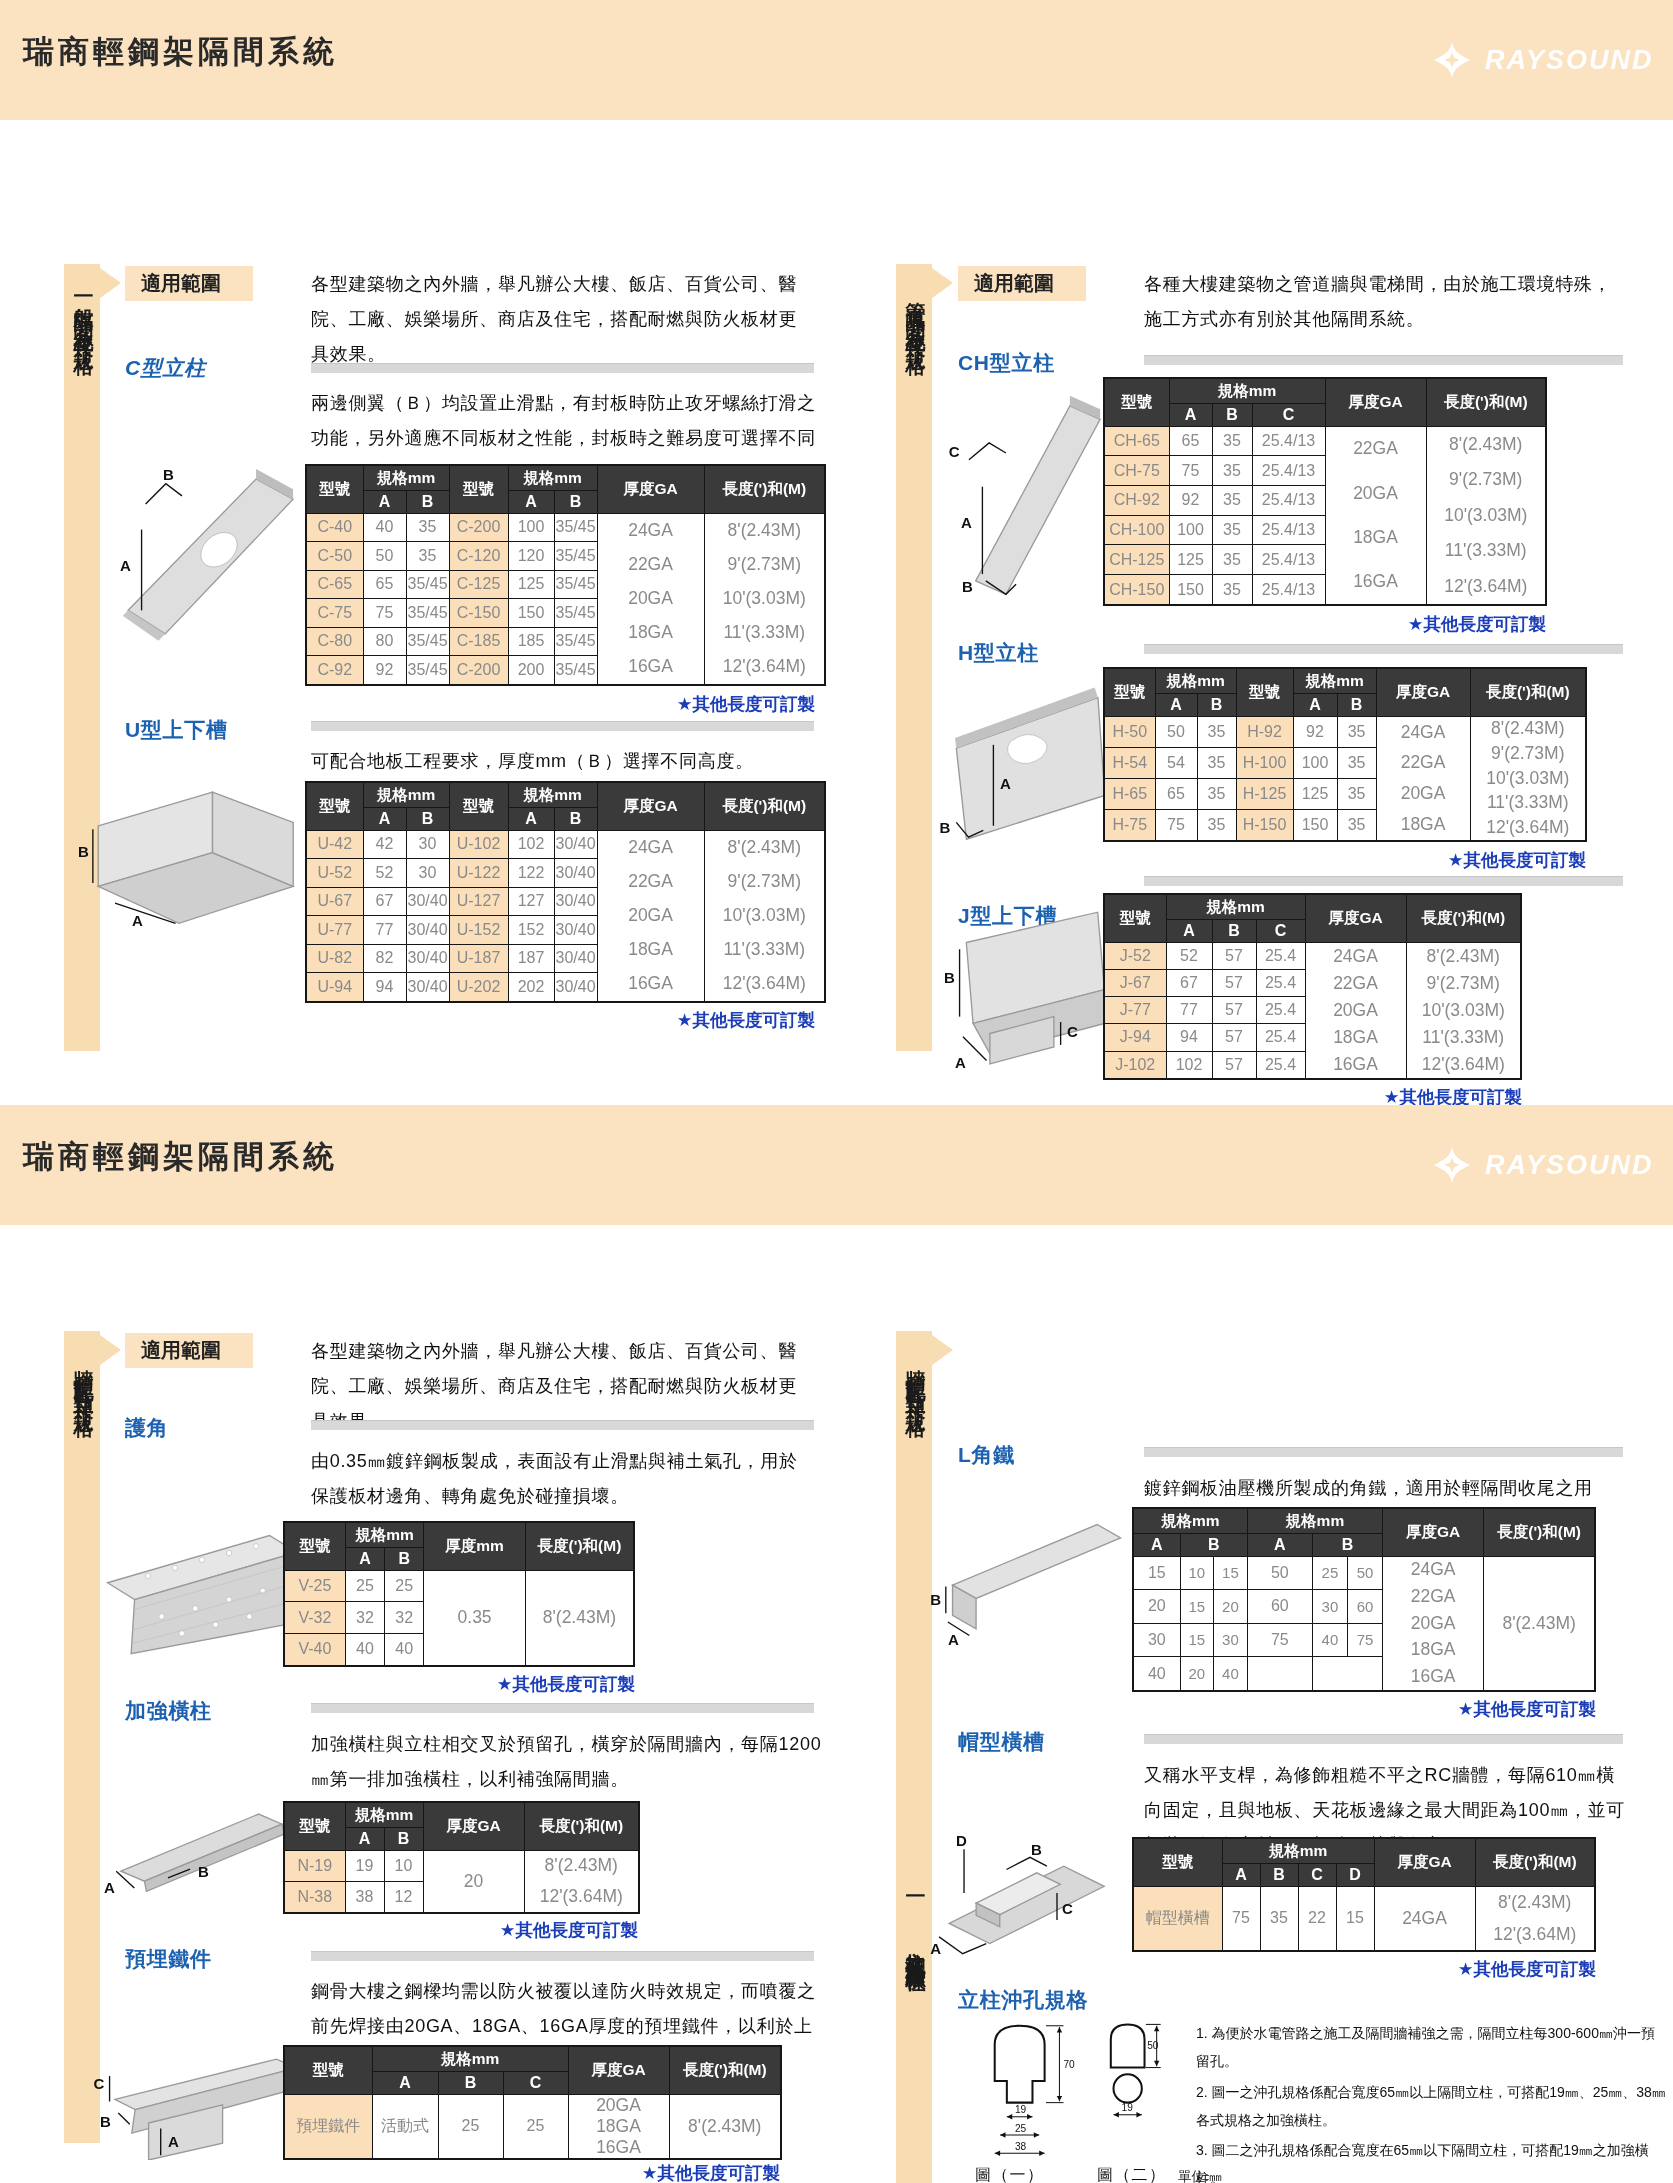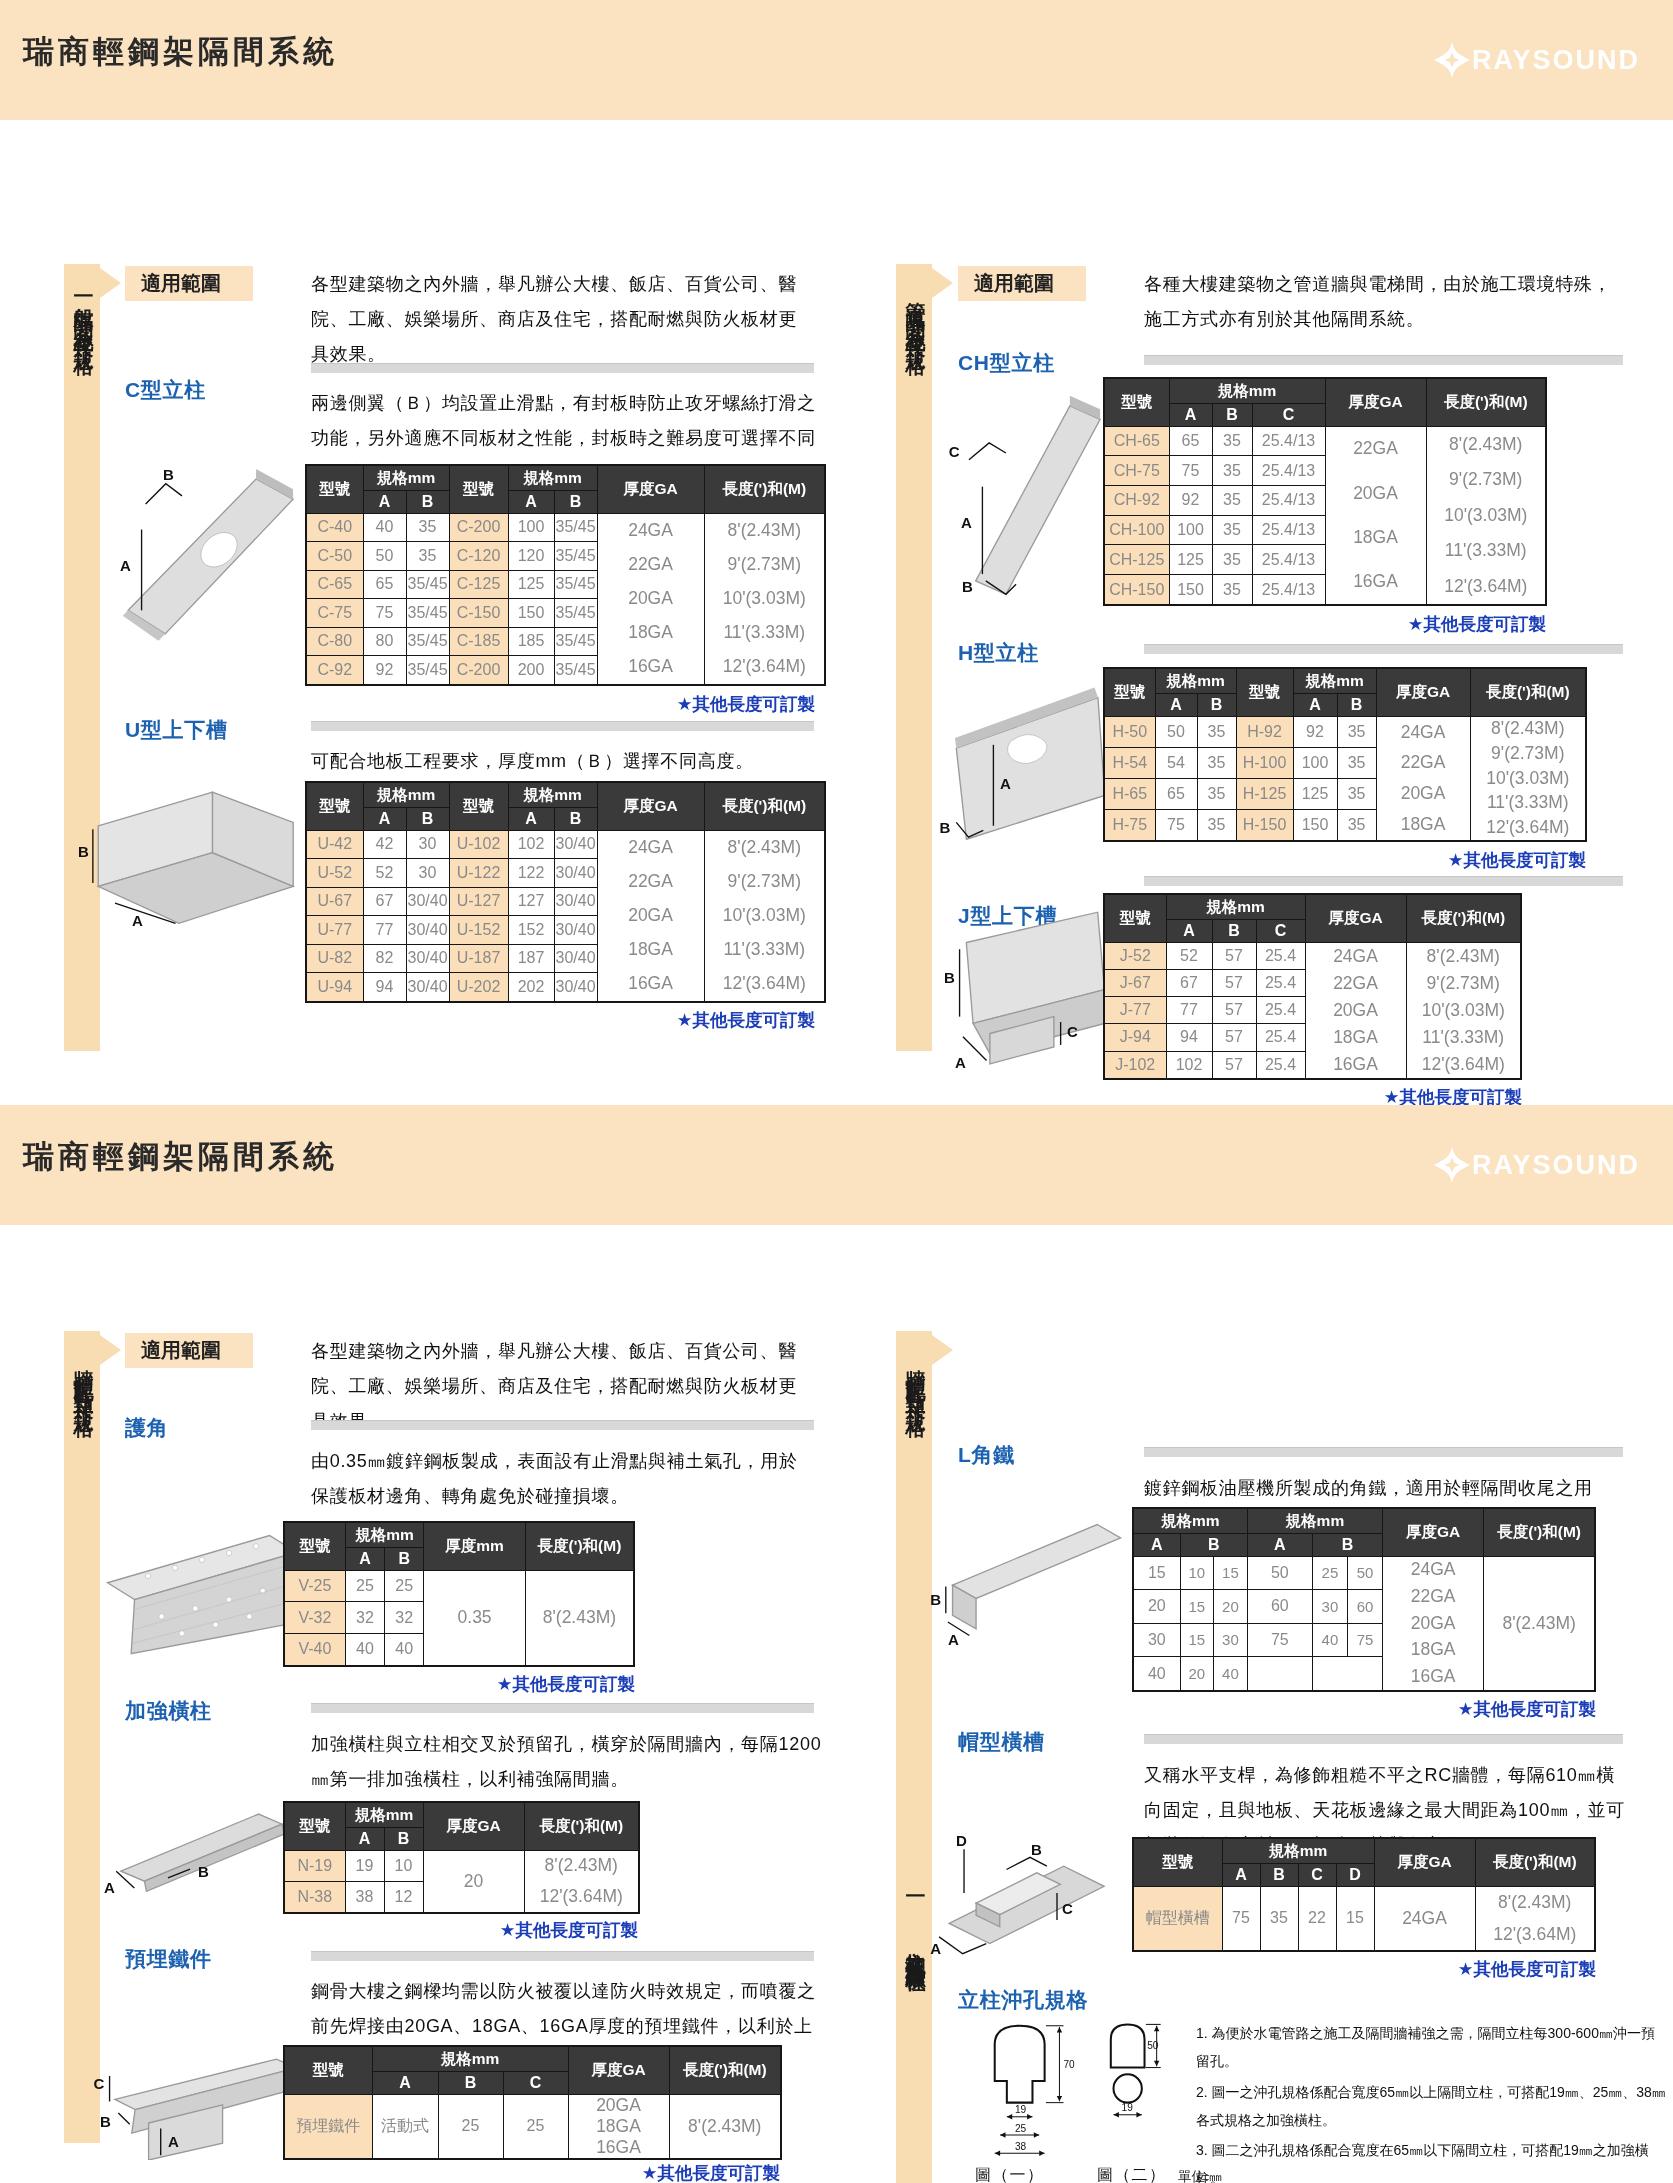--- a/index.html
+++ b/index.html
@@ -1,20 +1,20 @@
 <!DOCTYPE html>
 <html style="font-size:10.8px"><head>
 <meta charset="utf-8">
 <style>
   html,body{margin:0;padding:0;background:#fff;}
   #canvas{position:relative;width:1673px;height:2183px;background:#ffffff;overflow:hidden;
           font-family:"Liberation Sans","DejaVu Sans",sans-serif;}
   .band{position:absolute;left:0;width:1673px;height:120px;background:#fbe2c0;}
   .btitle{position:absolute;left:23px;font-size:31px;font-weight:600;color:#2a2a2a;letter-spacing:4px;}
-  .logo{position:absolute;left:1434px;display:flex;align-items:center;gap:2px;}
+  .logo{position:absolute;left:1434px;display:flex;align-items:center;gap:15px;font-style:italic;}
   .logotext{color:#ffffff;font-size:27px;font-weight:800;letter-spacing:2px;}
   .vbar{position:absolute;width:36px;background:#f8dcb2;}
   .vtext{position:absolute;writing-mode:vertical-rl;text-orientation:upright;font-size:20px;
          font-weight:600;letter-spacing:6px;color:#1a1a1a;}
   .vtext.tight{letter-spacing:2px;}
   .notch{position:absolute;width:0;height:0;border-top:15px solid transparent;
          border-bottom:15px solid transparent;border-left:21.6px solid #f8dcb2;}
   .scopebox{position:absolute;width:128px;height:35px;background:#fbe2c0;color:#222;font-size:20px;
             font-weight:bold;display:flex;align-items:center;padding-left:16px;box-sizing:border-box;}
   .para{position:absolute;font-size:18px;line-height:35px;color:#101010;letter-spacing:0.7px;}
@@ -62,21 +62,21 @@
     </div>
   </div>
 
   <div class="vbar" style="left:64px;top:264px;height:787px;"></div>
   <div class="notch" style="left:100px;top:268px;"></div>
   <div class="vtext" style="left:71px;top:286px;">一般隔間系統尺寸規格</div>
 
   <div class="scopebox" style="left:125px;top:266px;">適用範圍</div>
   <div class="para" style="left:311px;top:267px;width:488px;">各型建築物之內外牆，舉凡辦公大樓、飯店、百貨公司、醫院、工廠、娛樂場所、商店及住宅，搭配耐燃與防火板材更具效果。</div>
 
-  <div class="bluehead" style="left:125px;top:376px;">C型立柱</div>
+  <div class="bluehead" style="left:125px;top:354px;font-style:italic;">C型立柱</div>
   <div class="divider" style="left:311px;top:363px;width:503px;"></div>
   <div class="para" style="left:311px;top:386px;width:512px;">兩邊側翼（Ｂ）均設置止滑點，有封板時防止攻牙螺絲打滑之功能，另外適應不同板材之性能，封板時之難易度可選擇不同側翼高度。</div>
 
   <div class="photo" style="left:101px;top:442px;width:199px;height:202px;">
     <svg viewBox="0 0 295 300">
       <polygon points="40,250 230,55 285,85 95,285" fill="#dedede" stroke="#9a9a9a" stroke-width="2"></polygon>
       <polygon points="230,55 285,85 285,70 230,40" fill="#bdbdbd"></polygon>
       <polygon points="40,250 95,285 85,295 32,258" fill="#c6c6c6"></polygon>
       <ellipse cx="175" cy="160" rx="30" ry="22" transform="rotate(-40 175 160)" fill="#ffffff" stroke="#b0b0b0"></ellipse>
       <line x1="60" y1="130" x2="60" y2="250" stroke="#111" stroke-width="2"></line>

